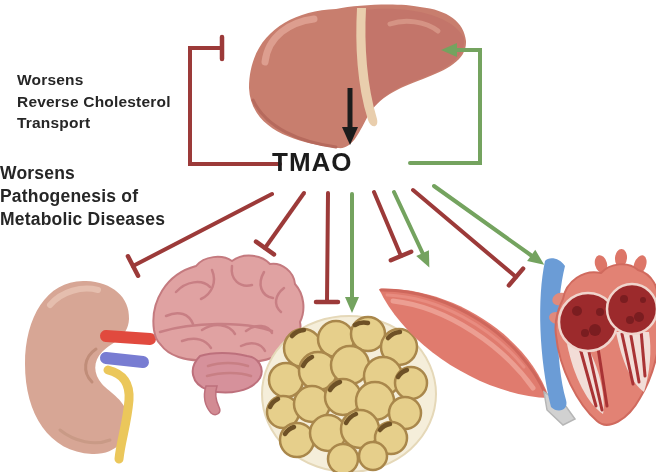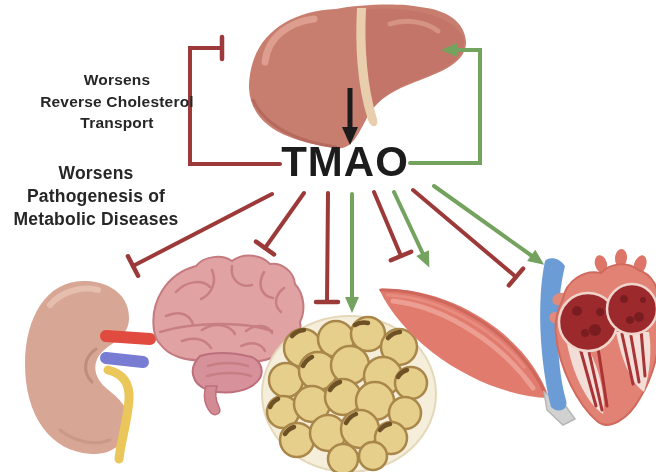--- a/index.html
+++ b/index.html
@@ -8,28 +8,28 @@
     --inhibit-red:#9c3a39;
     --promote-green:#74a35f;
   }
   html,body{margin:0;padding:0;background:#ffffff;}
   .canvas{
     position:relative;width:656px;height:472px;background:#ffffff;overflow:hidden;
     font-family:"Liberation Sans",sans-serif;
   }
   .diagram-svg{position:absolute;left:0;top:0;}
   .label{
-    position:absolute;text-align:center;font-weight:bold;color:var(--label);
+    position:absolute;text-align:left;font-weight:bold;color:var(--label);
     white-space:pre-line;letter-spacing:0.2px;
   }
   .label-rct{left:17px;top:69px;width:200px;font-size:15.5px;line-height:21.5px;}
   .label-path{left:0px;top:162px;width:192px;font-size:17.5px;line-height:23px;}
   .label-stress{left:492px;top:72px;width:160px;font-size:15.5px;line-height:21.5px;}
   .label-tmao{
-    left:272px;top:142px;width:146px;font-size:42px;line-height:40px;
+    left:272px;top:142px;width:146px;font-size:26px;line-height:40px;
     color:var(--ink);letter-spacing:1px;white-space:nowrap;
   }
   .edge-red{stroke:var(--inhibit-red);stroke-width:4;fill:none;stroke-linecap:round;}
   .edge-green{stroke:var(--promote-green);stroke-width:4;fill:none;stroke-linecap:round;}
   .edge-black{stroke:var(--ink);stroke-width:5;fill:none;stroke-linecap:butt;}
   .gyri{stroke:#c87f84;stroke-width:2.5;fill:none;stroke-linecap:round;}
   .smudge{stroke:#6e5126;stroke-width:4.5;fill:none;stroke-linecap:round;}
   .chordae{stroke:#a93335;stroke-width:3;stroke-linecap:round;}
 </style>
 </head>

